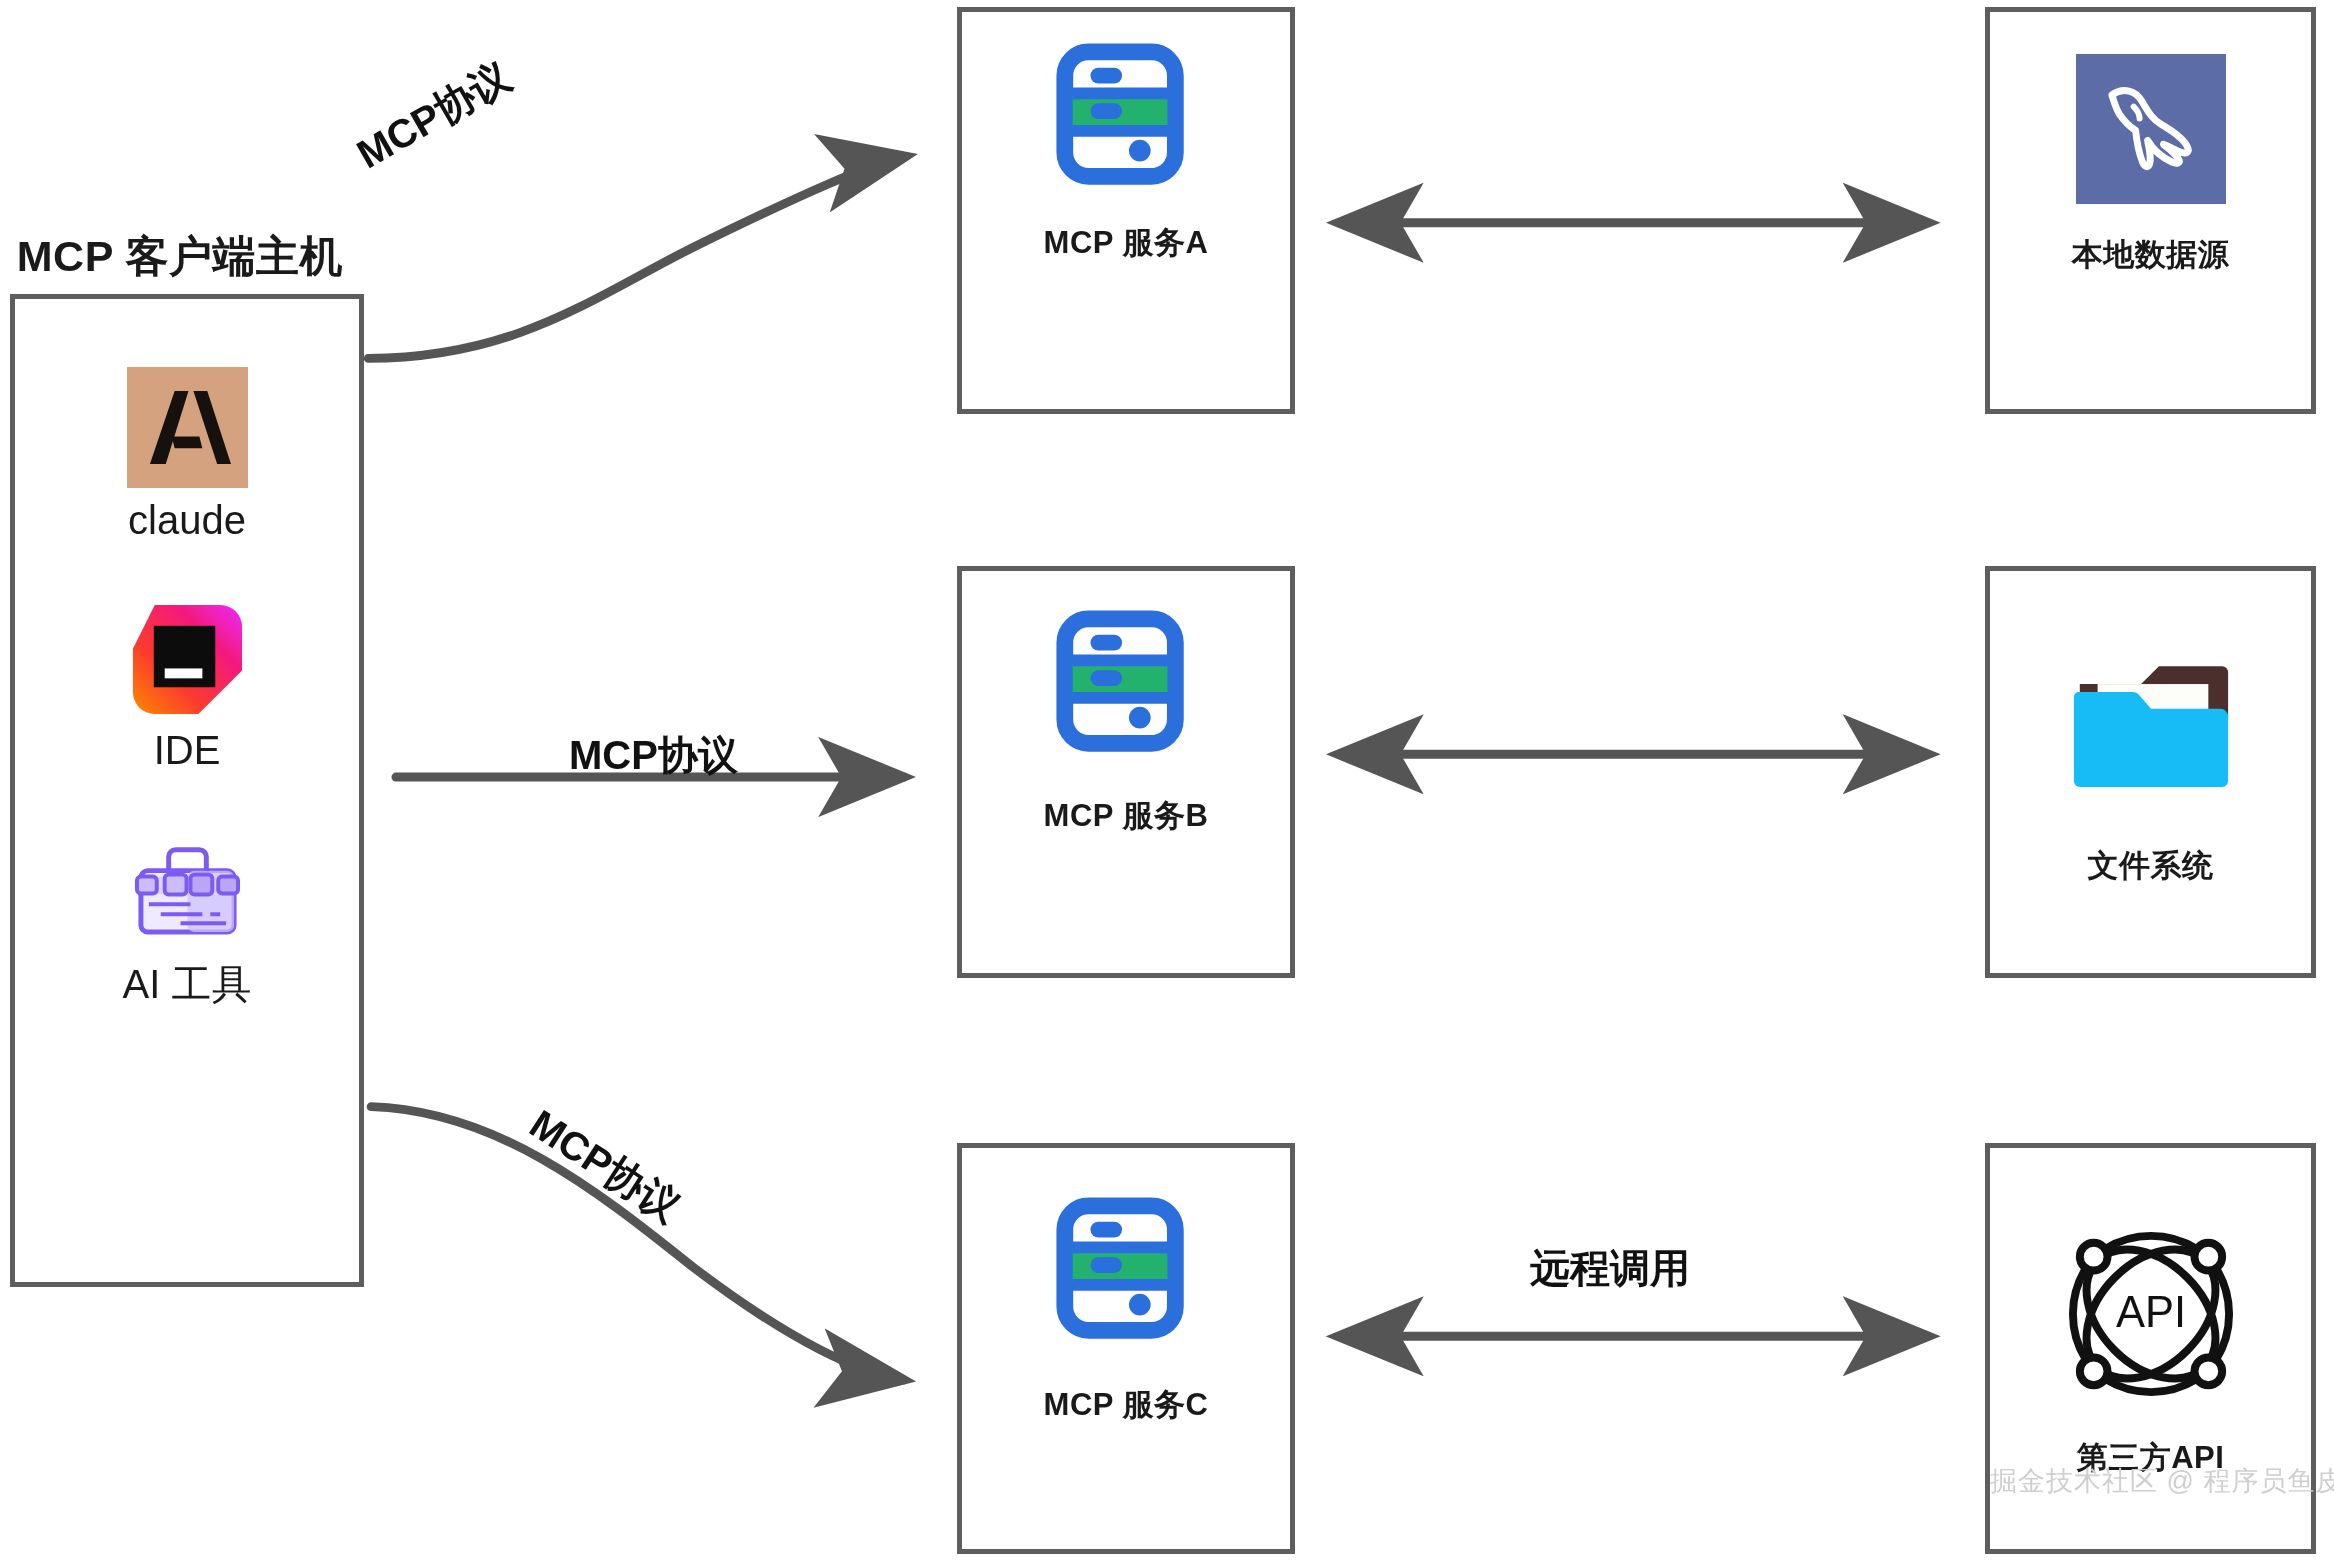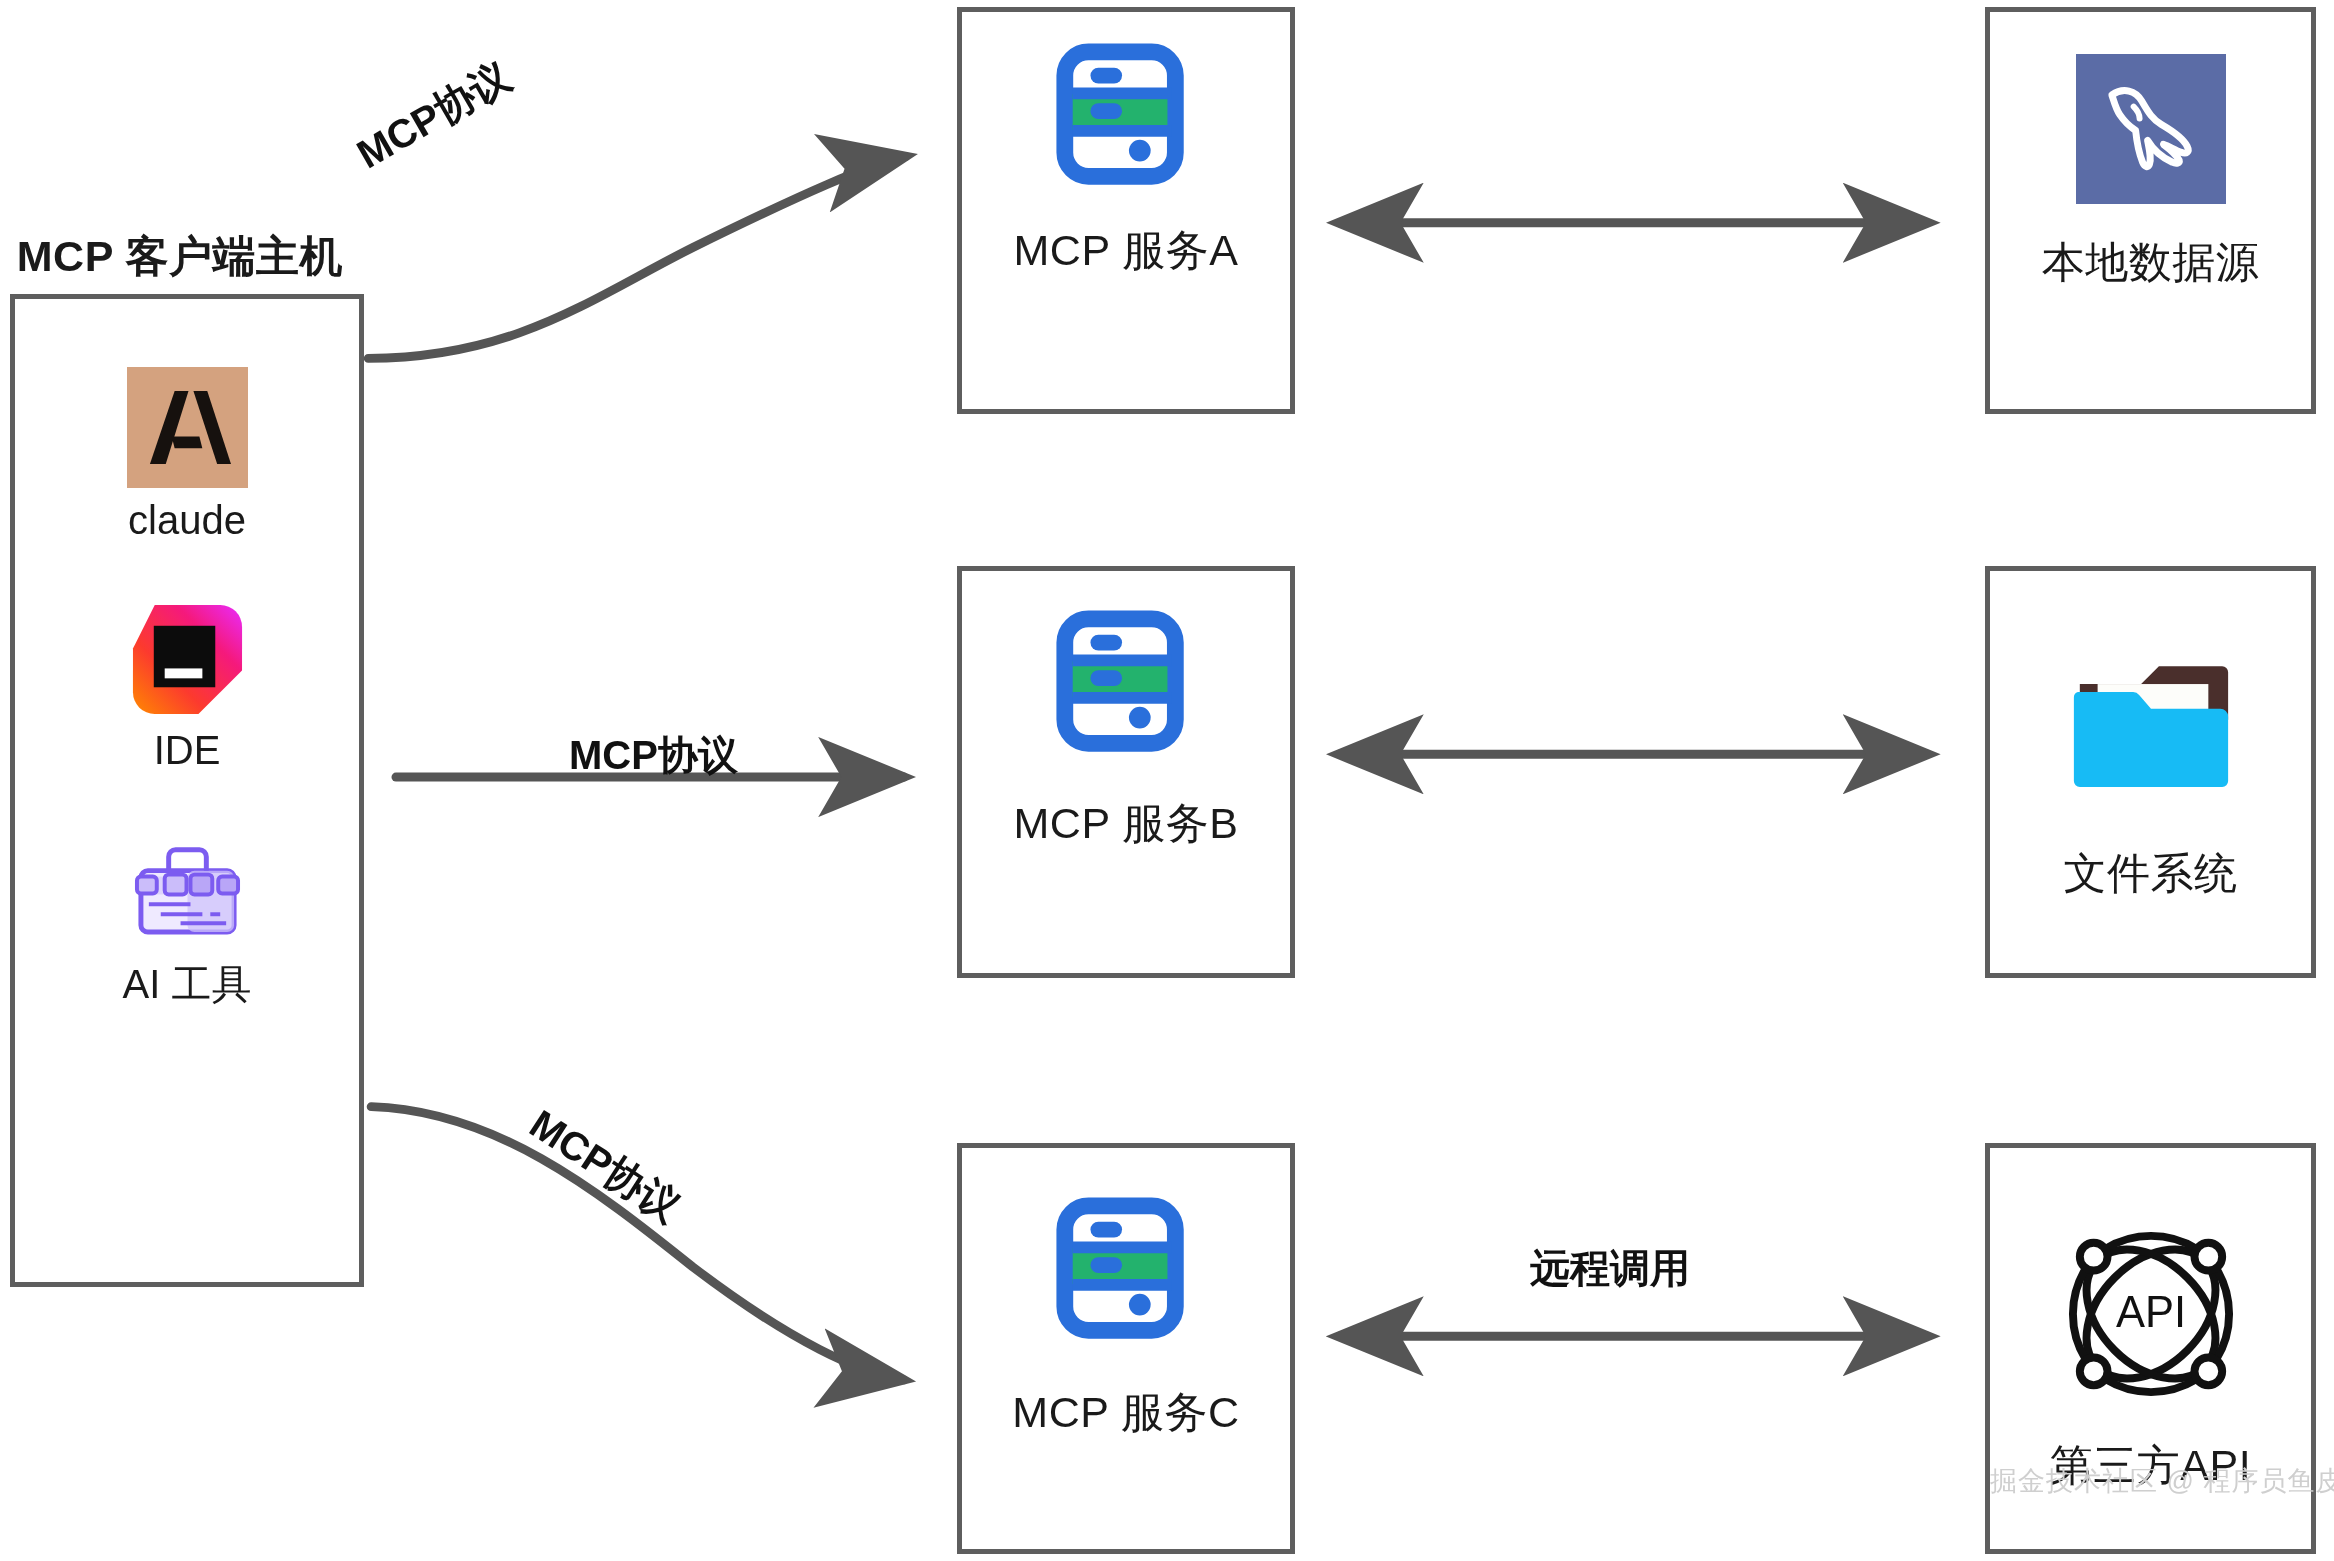--- a/index.html
+++ b/index.html
@@ -30,21 +30,21 @@
   
   .card{position:absolute;width:338px;box-sizing:border-box;}
   .card.col2{left:957px;width:338px;}
   .card.col3{left:1985px;width:331px;}
   .row1{top:7px;height:407px;}
   .row2{top:566px;height:412px;}
   .row3{top:1143px;height:411px;}
 
   .card-inner{position:absolute;left:0;right:0;top:0;bottom:0;display:flex;
      flex-direction:column;align-items:center;justify-content:flex-start;}
-  .card-label{font-size:43px;font-weight:normal;white-space:nowrap;letter-spacing:0.5px;}
+  .card-label{font-size:31px;font-weight:bold;white-space:nowrap;letter-spacing:0.5px;}
 
   
   .col2 .card-inner{padding-top:30px;}
   .col2 .card-label{margin-top:22px;}
   .row2.col2 .card-inner{padding-top:38px;}
   .row2.col2 .card-label{margin-top:28px;}
   .row3.col2 .card-inner{padding-top:48px;}
   .row3.col2 .card-label{margin-top:30px;}
 
   .col3 .card-inner{padding-top:42px;}

